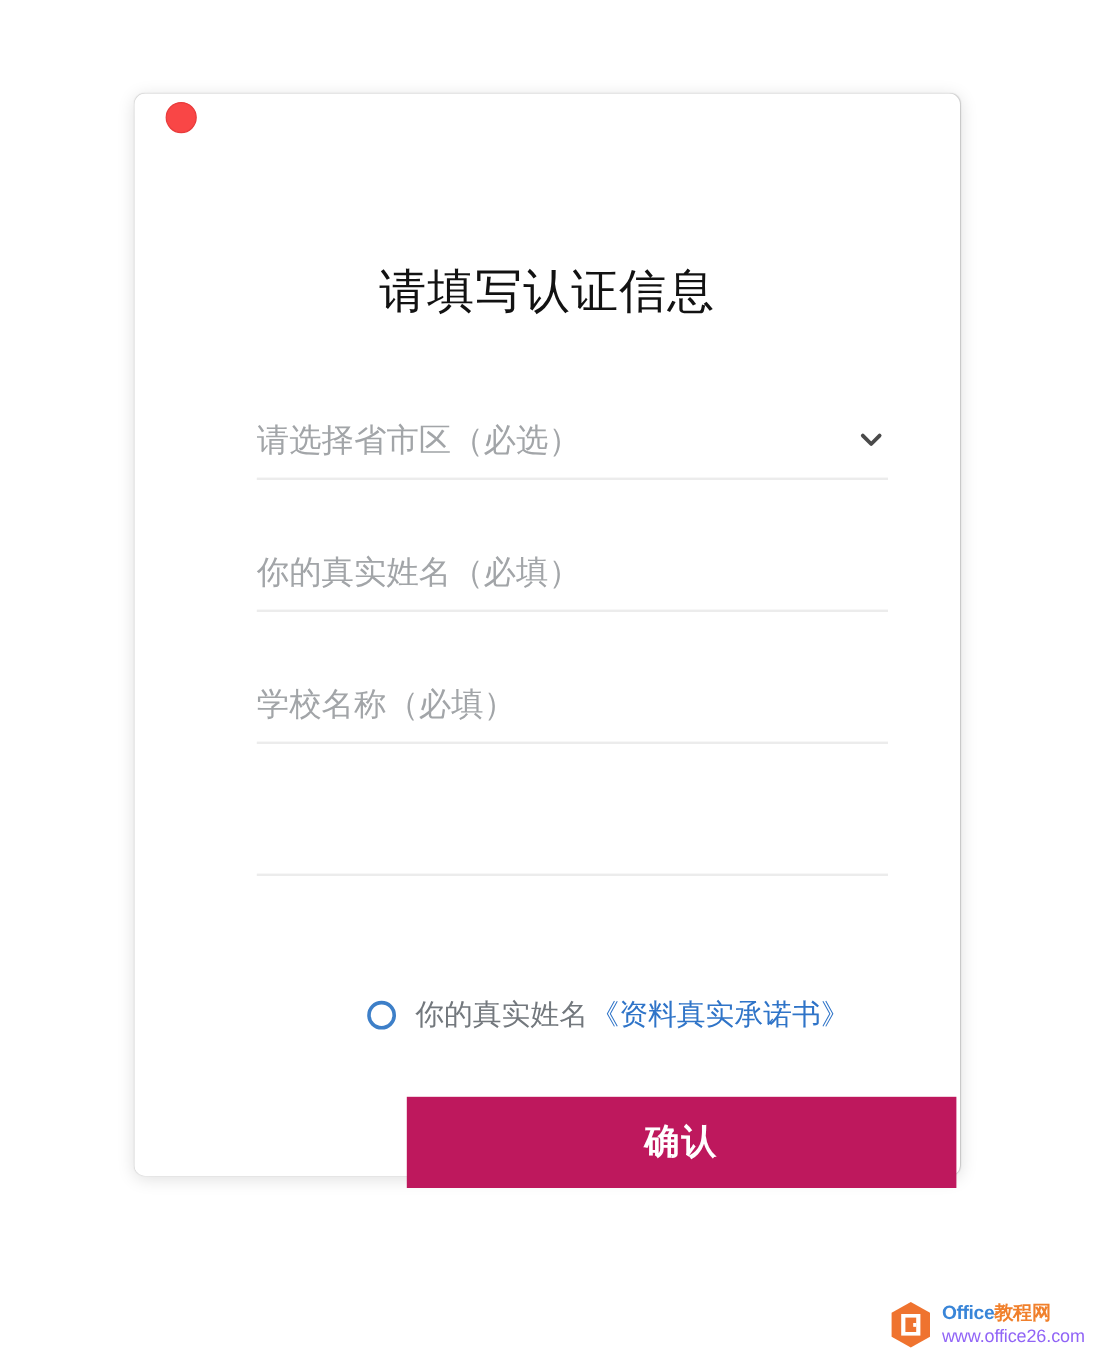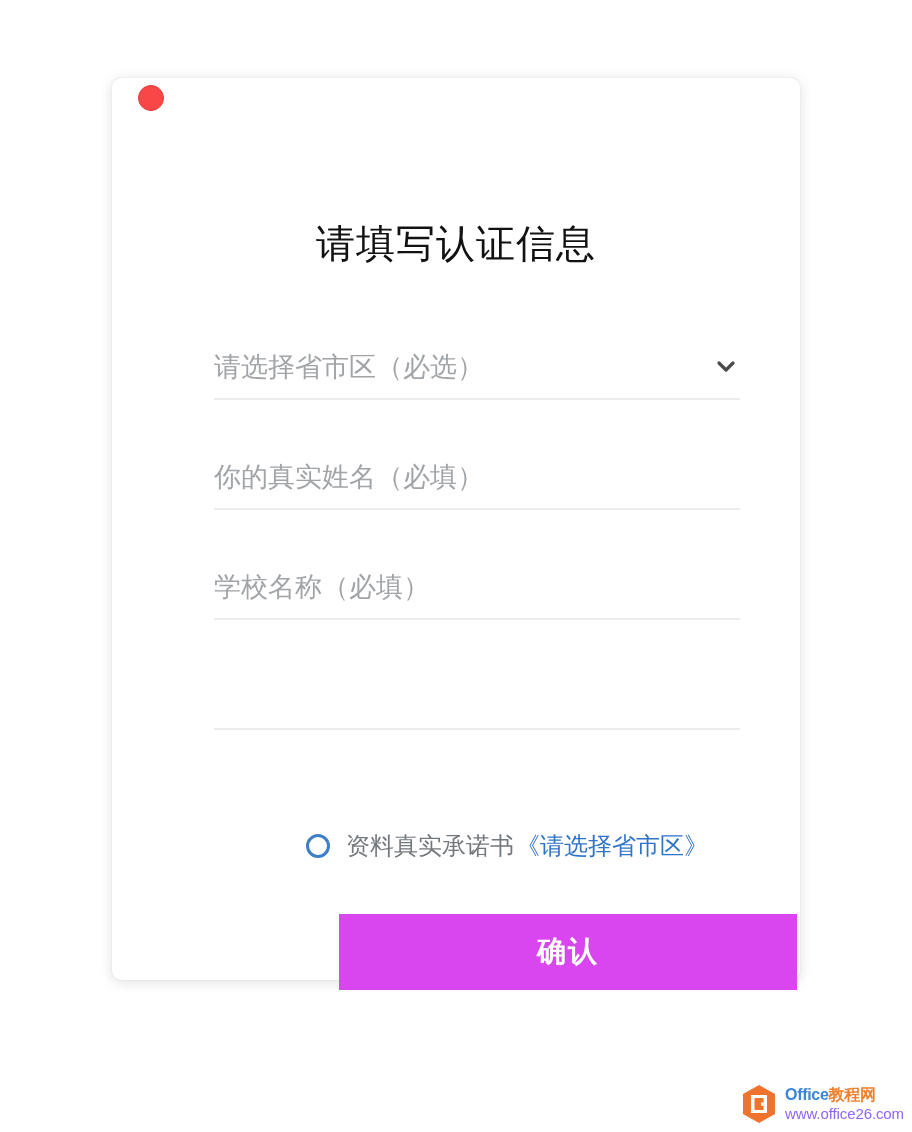--- a/index.html
+++ b/index.html
@@ -147,21 +147,21 @@
     margin-left: 2px;
   }
 
   
   .confirm-btn {
     position: absolute;
     left: 227px;
     top: 836px;
     width: 458px;
     height: 76px;
-    background: #d946ef;
+    background: #be185d;
     color: #ffffff;
     font-size: 29px;
     font-weight: bold;
     border: none;
     display: flex;
     align-items: center;
     justify-content: center;
     cursor: pointer;
     font-family: "Liberation Sans", "DejaVu Sans", sans-serif;
     letter-spacing: 2px;
@@ -242,22 +242,22 @@
     </div>
 
     <div class="field">
       <div class="field-underline"></div>
     </div>
 
   </div>
 
   <div class="agree-row">
     <span class="agree-check"></span>
-    <span class="agree-text">资料真实承诺书</span>
-    <span class="agree-link">《请选择省市区》</span>
+    <span class="agree-text">你的真实姓名</span>
+    <span class="agree-link">《资料真实承诺书》</span>
   </div>
 
   <button class="confirm-btn">确认</button>
 
 </div>
 
 <div class="watermark">
   <span class="wm-logo">
     <svg width="44" height="44" viewBox="0 0 44 44" aria-hidden="true">
       <polygon points="22,3 38,12 38,32 22,41 6,32 6,12" fill="#ef6c24"></polygon>

